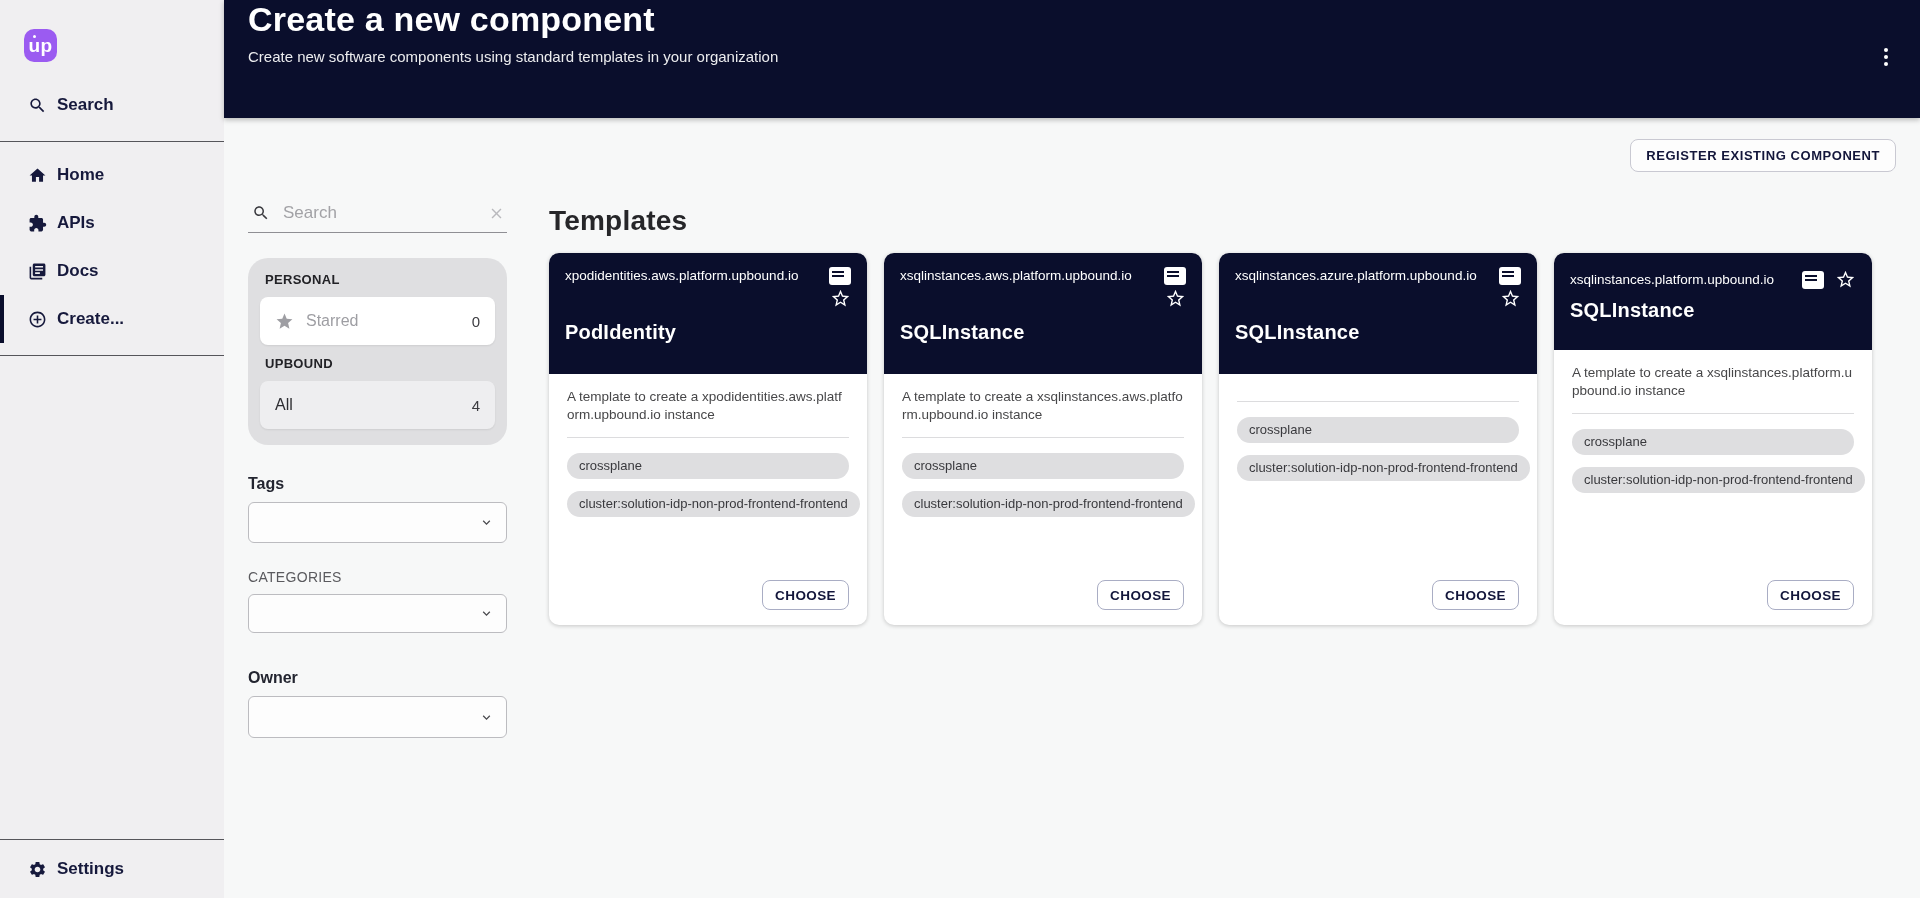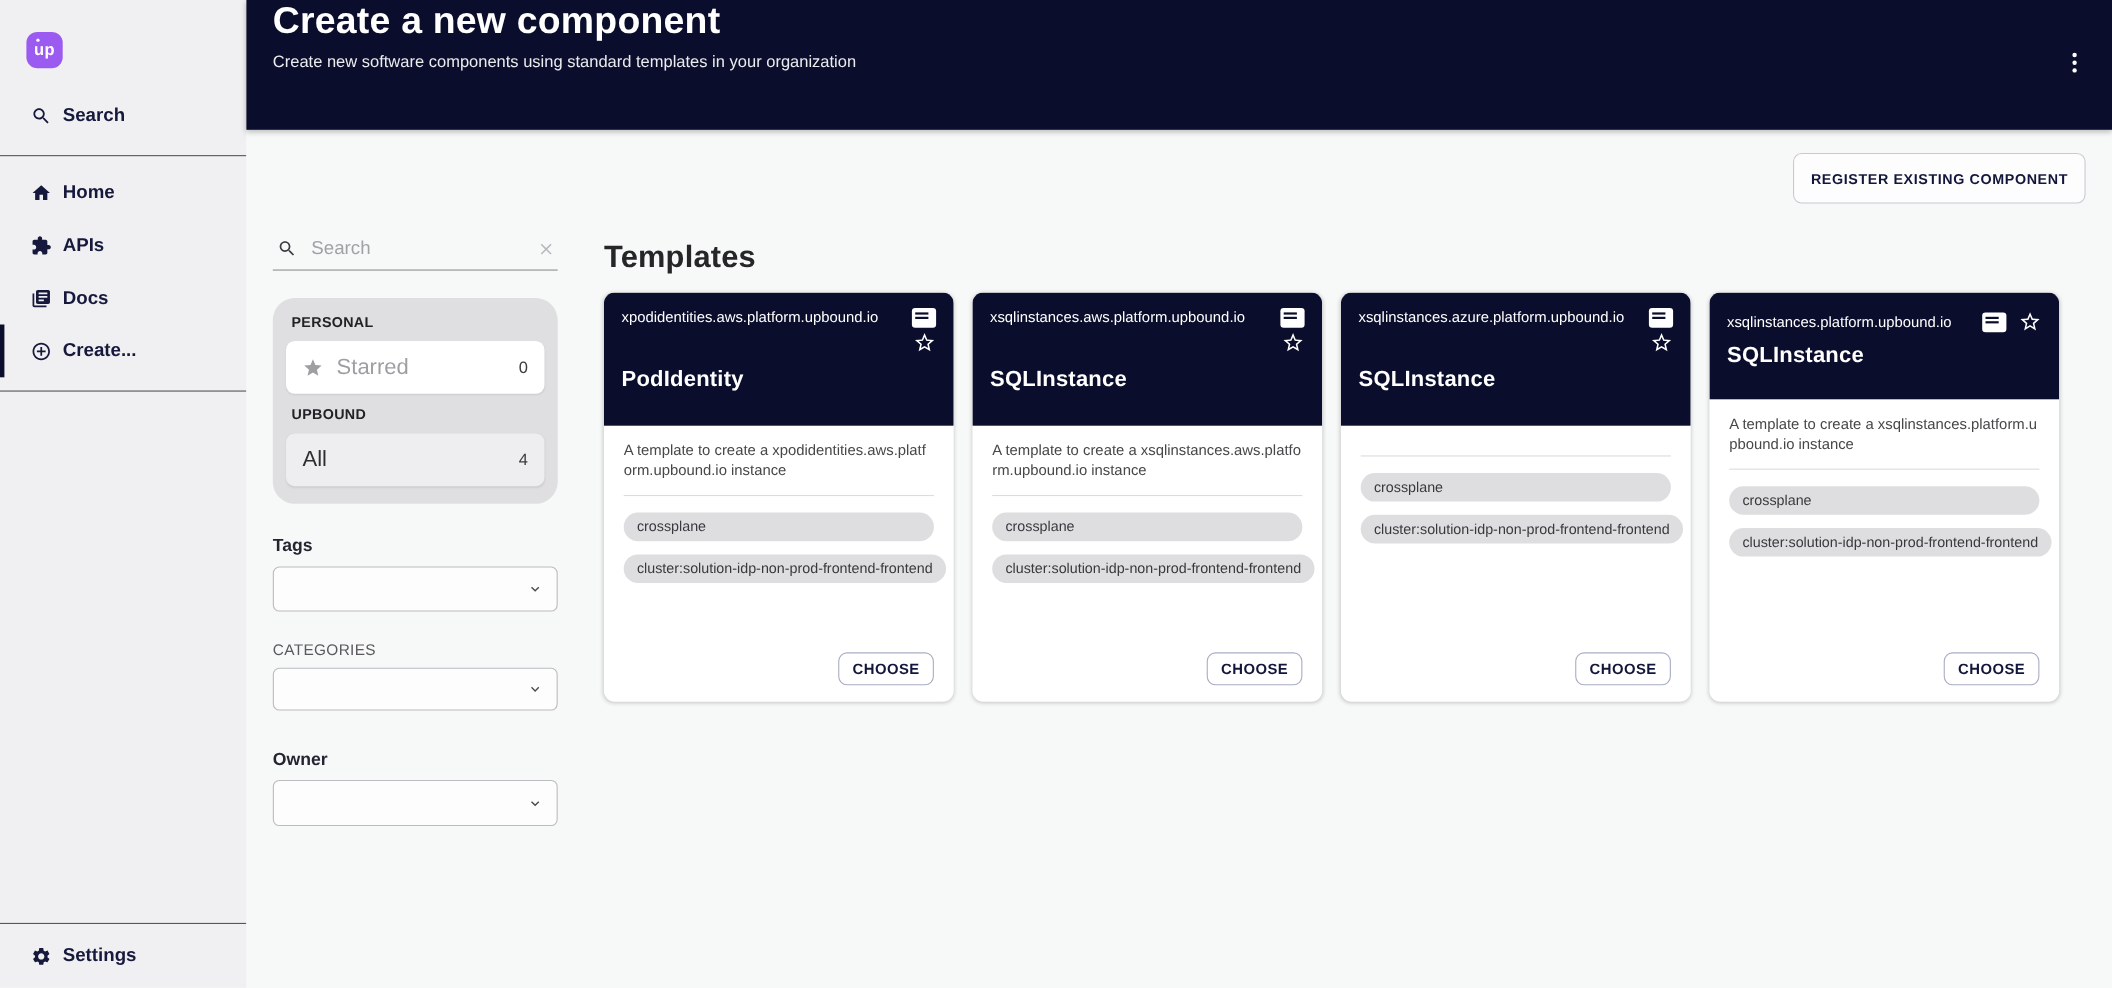--- a/index.html
+++ b/index.html
@@ -4,21 +4,21 @@
 <style>
   * { margin:0; padding:0; box-sizing:border-box; }
   html,body { width:1920px; height:898px; overflow:hidden; }
   body { font-family:"Liberation Sans", sans-serif; background:#f7f8f8; }
   .app { display:flex; width:1920px; height:898px; }
 
   
   .sidebar { width:224px; min-width:224px; background:#f0eff1; display:flex; flex-direction:column; }
   .logo-wrap { padding:29px 0 0 24px; }
   .logo { width:33px; height:33px; background:#9b5bf1; border-radius:10px; color:#fff;
-          display:flex; align-items:center; justify-content:center; font-weight:700; font-size:15px;
+          display:flex; align-items:center; justify-content:center; font-weight:700; font-size:19px;
           position:relative; letter-spacing:0.5px; }
   .logo .dot { position:absolute; top:6px; left:9px; width:3px; height:3px; border-radius:50%; background:#fff; }
   .nav-item { height:48px; display:flex; align-items:center; padding-left:28px; cursor:pointer;
               color:#16193c; font-size:17px; font-weight:700; position:relative; }
   .nav-item svg { width:19px; height:19px; fill:#16193c; margin-right:10px; flex:0 0 auto; }
   .nav-item.active { border-left:4px solid #0a0e2c; padding-left:24px; }
   .nav-item.search-item { margin-top:21px; height:44px; }
   .sidebar .divider { border-top:1px solid #55555a; }
   .div-search { margin-top:14px; }
   .nav-group { padding-top:9px; padding-bottom:12px; }
@@ -31,21 +31,21 @@
                  position:relative; box-shadow:0 2px 5px rgba(0,0,0,0.25); z-index:2; }
   .page-title { font-size:34px; font-weight:700; letter-spacing:0.2px; }
   .page-subtitle { font-size:15px; margin-top:9px; color:rgba(255,255,255,0.92); }
   .kebab-btn { position:absolute; right:24px; top:44px; width:20px; height:26px; display:flex;
                flex-direction:column; align-items:center; justify-content:center; gap:3px; cursor:pointer; }
   .kebab-btn i { width:4px; height:4px; border-radius:50%; background:#fff; }
 
   
   .content { flex:1; background:#f7f8f8; padding:21px 24px 0 24px; overflow:hidden; }
   .toolbar { display:flex; justify-content:flex-end; }
-  .register-btn { height:46px; padding:0 15px; background:#fdfdfd; border:1px solid #c9c9d2;
+  .register-btn { height:33px; padding:0 15px; background:#fdfdfd; border:1px solid #c9c9d2;
                   border-radius:8px; color:#13163b; font-family:inherit; font-size:13px; font-weight:700;
                   letter-spacing:0.55px; cursor:pointer; }
   .body-row { display:flex; margin-top:31px; }
 
   
   .filters { width:259px; min-width:259px; }
   .search-row { display:flex; align-items:center; border-bottom:1px solid #8f8f94; padding:0 2px 9px 4px; }
   .search-row svg.mag { width:18px; height:18px; fill:#3a3a3f; margin-right:13px; }
   .filter-search-input { flex:1; border:none; outline:none; background:transparent; font-family:inherit;
                          font-size:17px; color:#333; min-width:0; }
@@ -53,21 +53,21 @@
   .search-row svg.clear { width:17px; height:17px; fill:#b9b9bd; cursor:pointer; }
   .filter-card { margin-top:25px; background:#dfdfe1; border-radius:20px; padding:14px 12px 16px; }
   .group-label { font-size:13px; font-weight:700; color:#222226; letter-spacing:0.3px; margin:0 0 10px 5px; }
   .group-label.second { margin-top:11px; }
   .filter-row { height:48px; border-radius:8px; display:flex; align-items:center; padding:0 15px;
                 cursor:pointer; box-shadow:0 1px 2px rgba(0,0,0,0.08); }
   .filter-row.starred { background:#ffffff; }
   .filter-row.starred svg { width:19px; height:19px; fill:#9e9ea3; margin-right:12px; }
   .filter-row.starred .lbl { color:#9e9ea3; }
   .filter-row.all { background:#eeeef0; }
-  .filter-row .lbl { font-size:20px; color:#2d2d32; }
+  .filter-row .lbl { font-size:16px; color:#2d2d32; }
   .filter-row .count { margin-left:auto; font-size:15px; color:#3c3c41; }
   .field-group { margin-top:26px; }
   .field-group.tags { margin-top:30px; }
   .field-group.owner { margin-top:36px; }
   .field-label-caps { font-size:14px; color:#5a5a5e; letter-spacing:0.3px; }
   .field-label { font-size:16px; font-weight:700; color:#232530; }
   .select-box { margin-top:9px; height:39px; background:#fdfdfd; border:1px solid #bcbcc0; border-radius:6px;
                 display:flex; align-items:center; justify-content:flex-end; padding:0 12px; cursor:pointer; }
   .select-box.tall { height:41px; }
   .select-box.taller { height:42px; }

